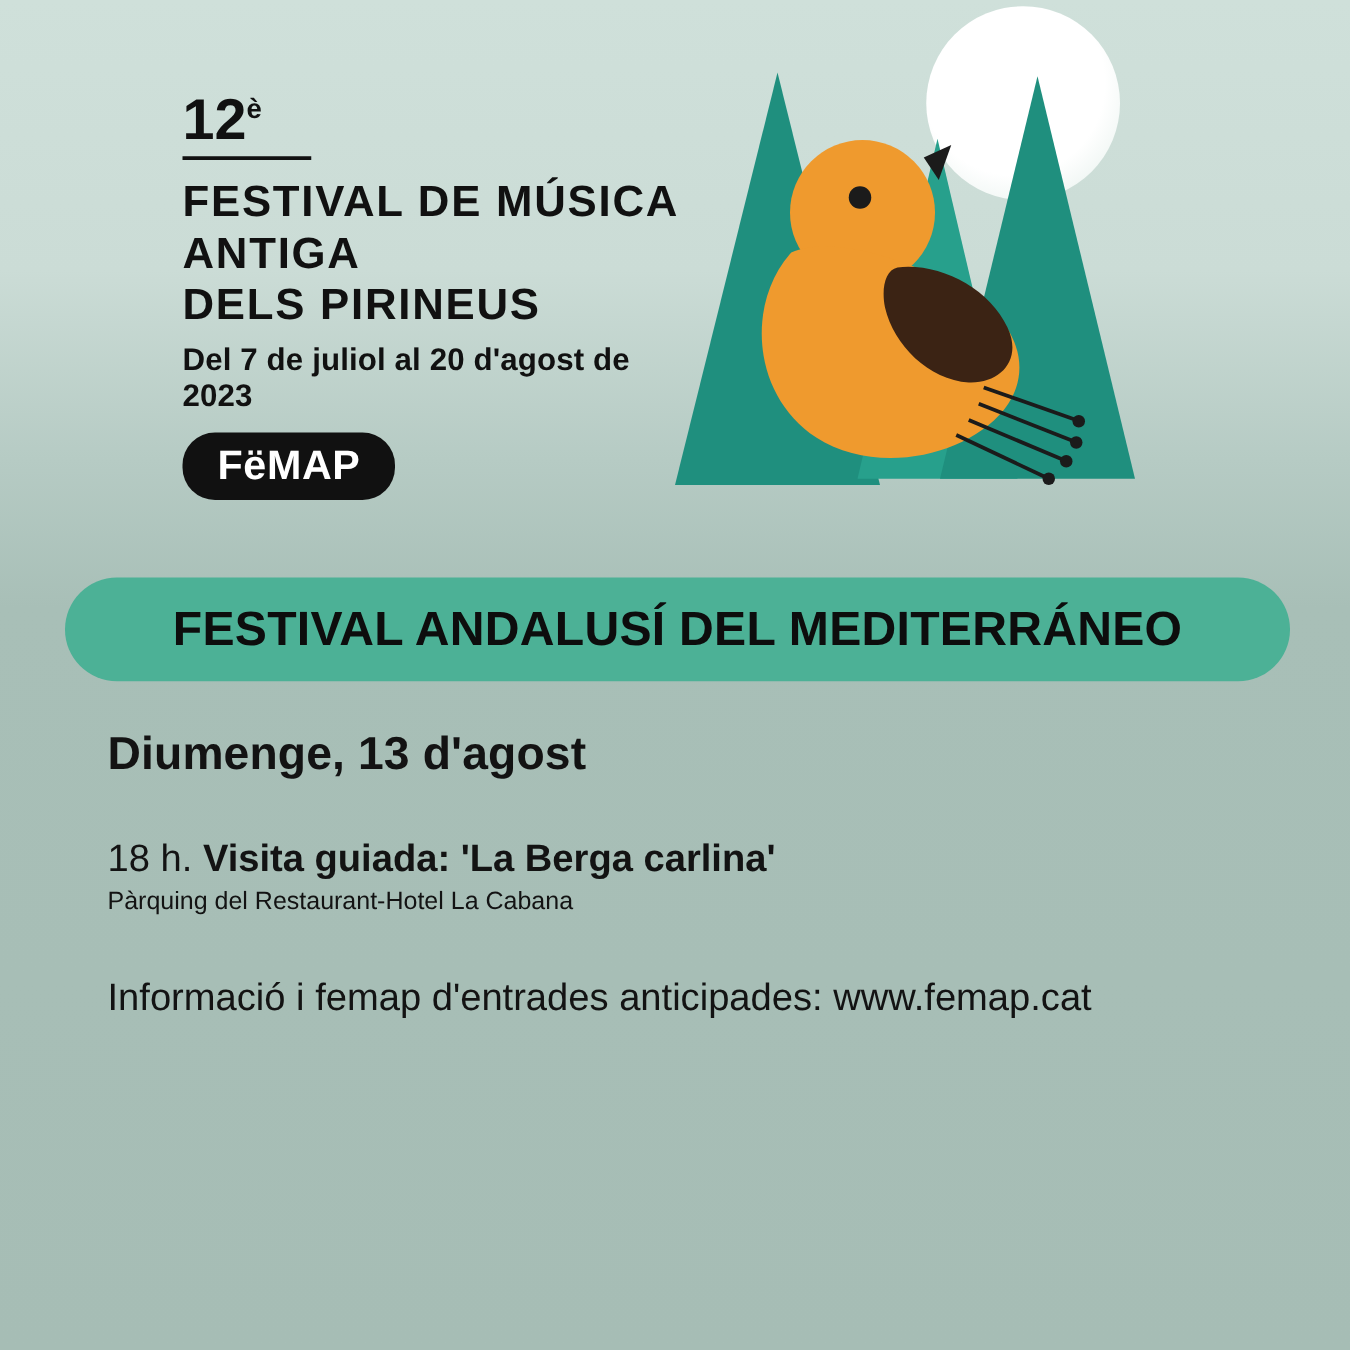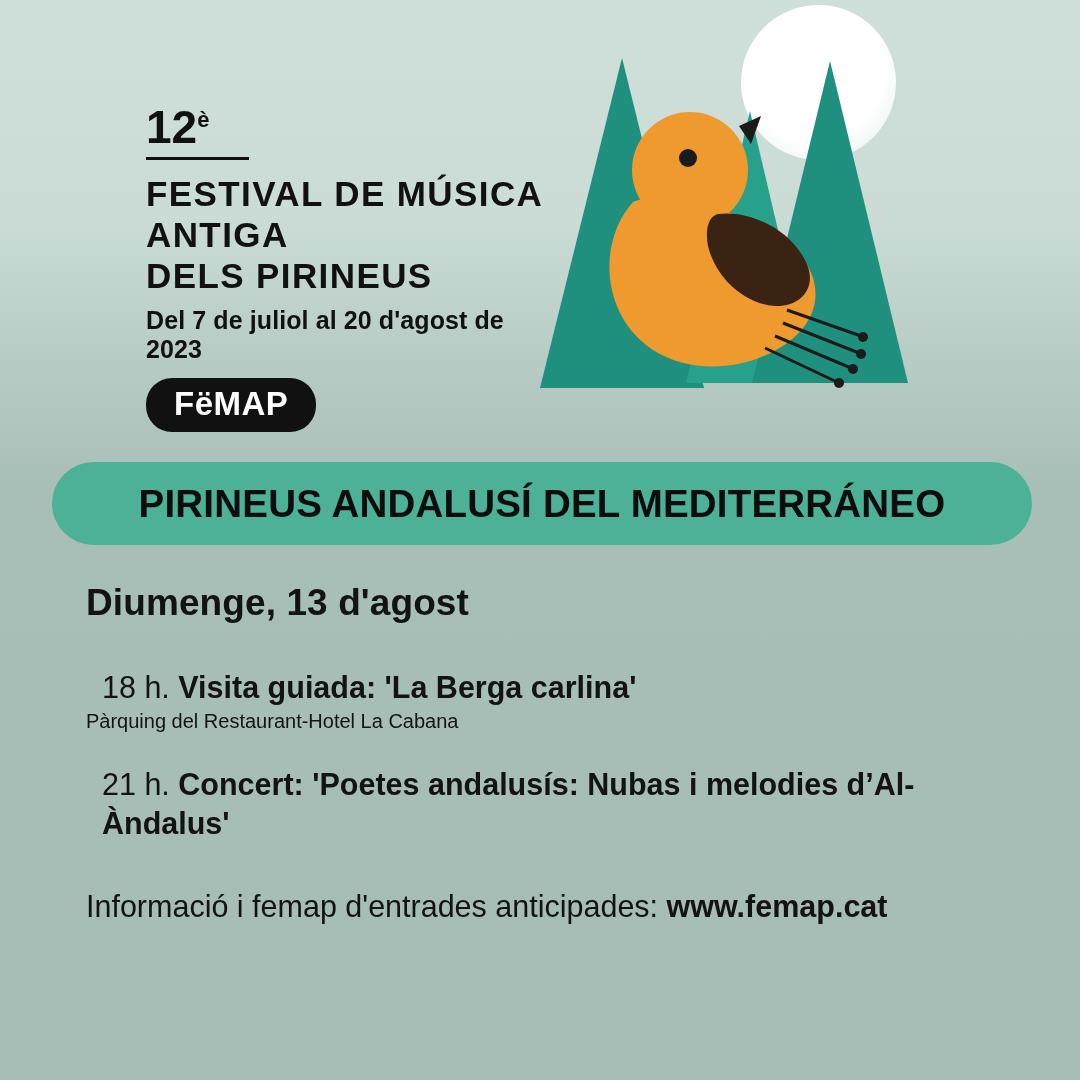--- a/index.html
+++ b/index.html
@@ -67,21 +67,20 @@
     left: 575px; top: 110px;
     width: 310px; height: 290px;
   }
 
   
   .logo {
     position: absolute;
     left: 146px; top: 72px;
     width: 420px;
     color: #111111;
-    margin-top: 32px;
   }
   .logo .num {
     font-size: 46px;
     font-weight: 700;
     letter-spacing: 0px;
     line-height: 1;
   }
   .logo .num sup {
     font-size: 22px;
     font-weight: 700;
@@ -151,38 +150,37 @@
     letter-spacing: 0.1px;
     margin: 0 0 44px 0;
   }
   .event {
     margin: 0 0 30px 0;
   }
   .event .line1 {
     font-size: 30.5px;
     line-height: 1.28;
     font-weight: 400;
-    margin-left: 16px;
   }
   .event .line1 b {
     font-weight: 700;
   }
   .event .venue {
     font-size: 20px;
     font-weight: 400;
     line-height: 1.28;
     margin-top: 2px;
   }
   .info {
     margin-top: 46px;
     font-size: 30.5px;
     font-weight: 400;
   }
   .info b {
-    font-weight: 700;
+    font-weight: 400;
     margin-top: 22px;
   }
 </style>
 </head>
 <body>
 
 <div class="poster">
 
   <div class="art">
     <div class="moon"></div>
@@ -220,31 +218,30 @@
   <div class="logo">
     <div class="num"><span>12</span><sup>è</sup></div>
     <div class="rule"></div>
     <div class="name">FESTIVAL DE MÚSICA ANTIGA
 DELS PIRINEUS</div>
     <div class="dates">Del 7 de juliol al 20 d'agost de 2023</div>
     <div class="pill">FëMAP</div>
   </div>
 
   <div class="banner">
-    <div class="banner-text">PIRINEUS ANDALUSÍ DEL MEDITERRÁNEO</div>
+    <div class="banner-text">FESTIVAL ANDALUSÍ DEL MEDITERRÁNEO</div>
   </div>
 
   <div class="content">
     <div class="day">Diumenge, 13 d'agost</div>
 
     <div class="event">
       <div class="line1"><span>18 h.</span> <b>Visita guiada: 'La Berga carlina'</b></div>
       <div class="venue">Pàrquing del Restaurant-Hotel La Cabana</div>
     </div>
 
     <div class="event">
-      <div class="line1"><span>21 h.</span> <b>Concert: 'Poetes andalusís: Nubas i melodies d’Al-Àndalus'</b></div>
     </div>
 
     <div class="info"><span>Informació i femap d'entrades anticipades: </span><b>www.femap.cat</b></div>
   </div>
 
 </div>
 
 </body></html>

